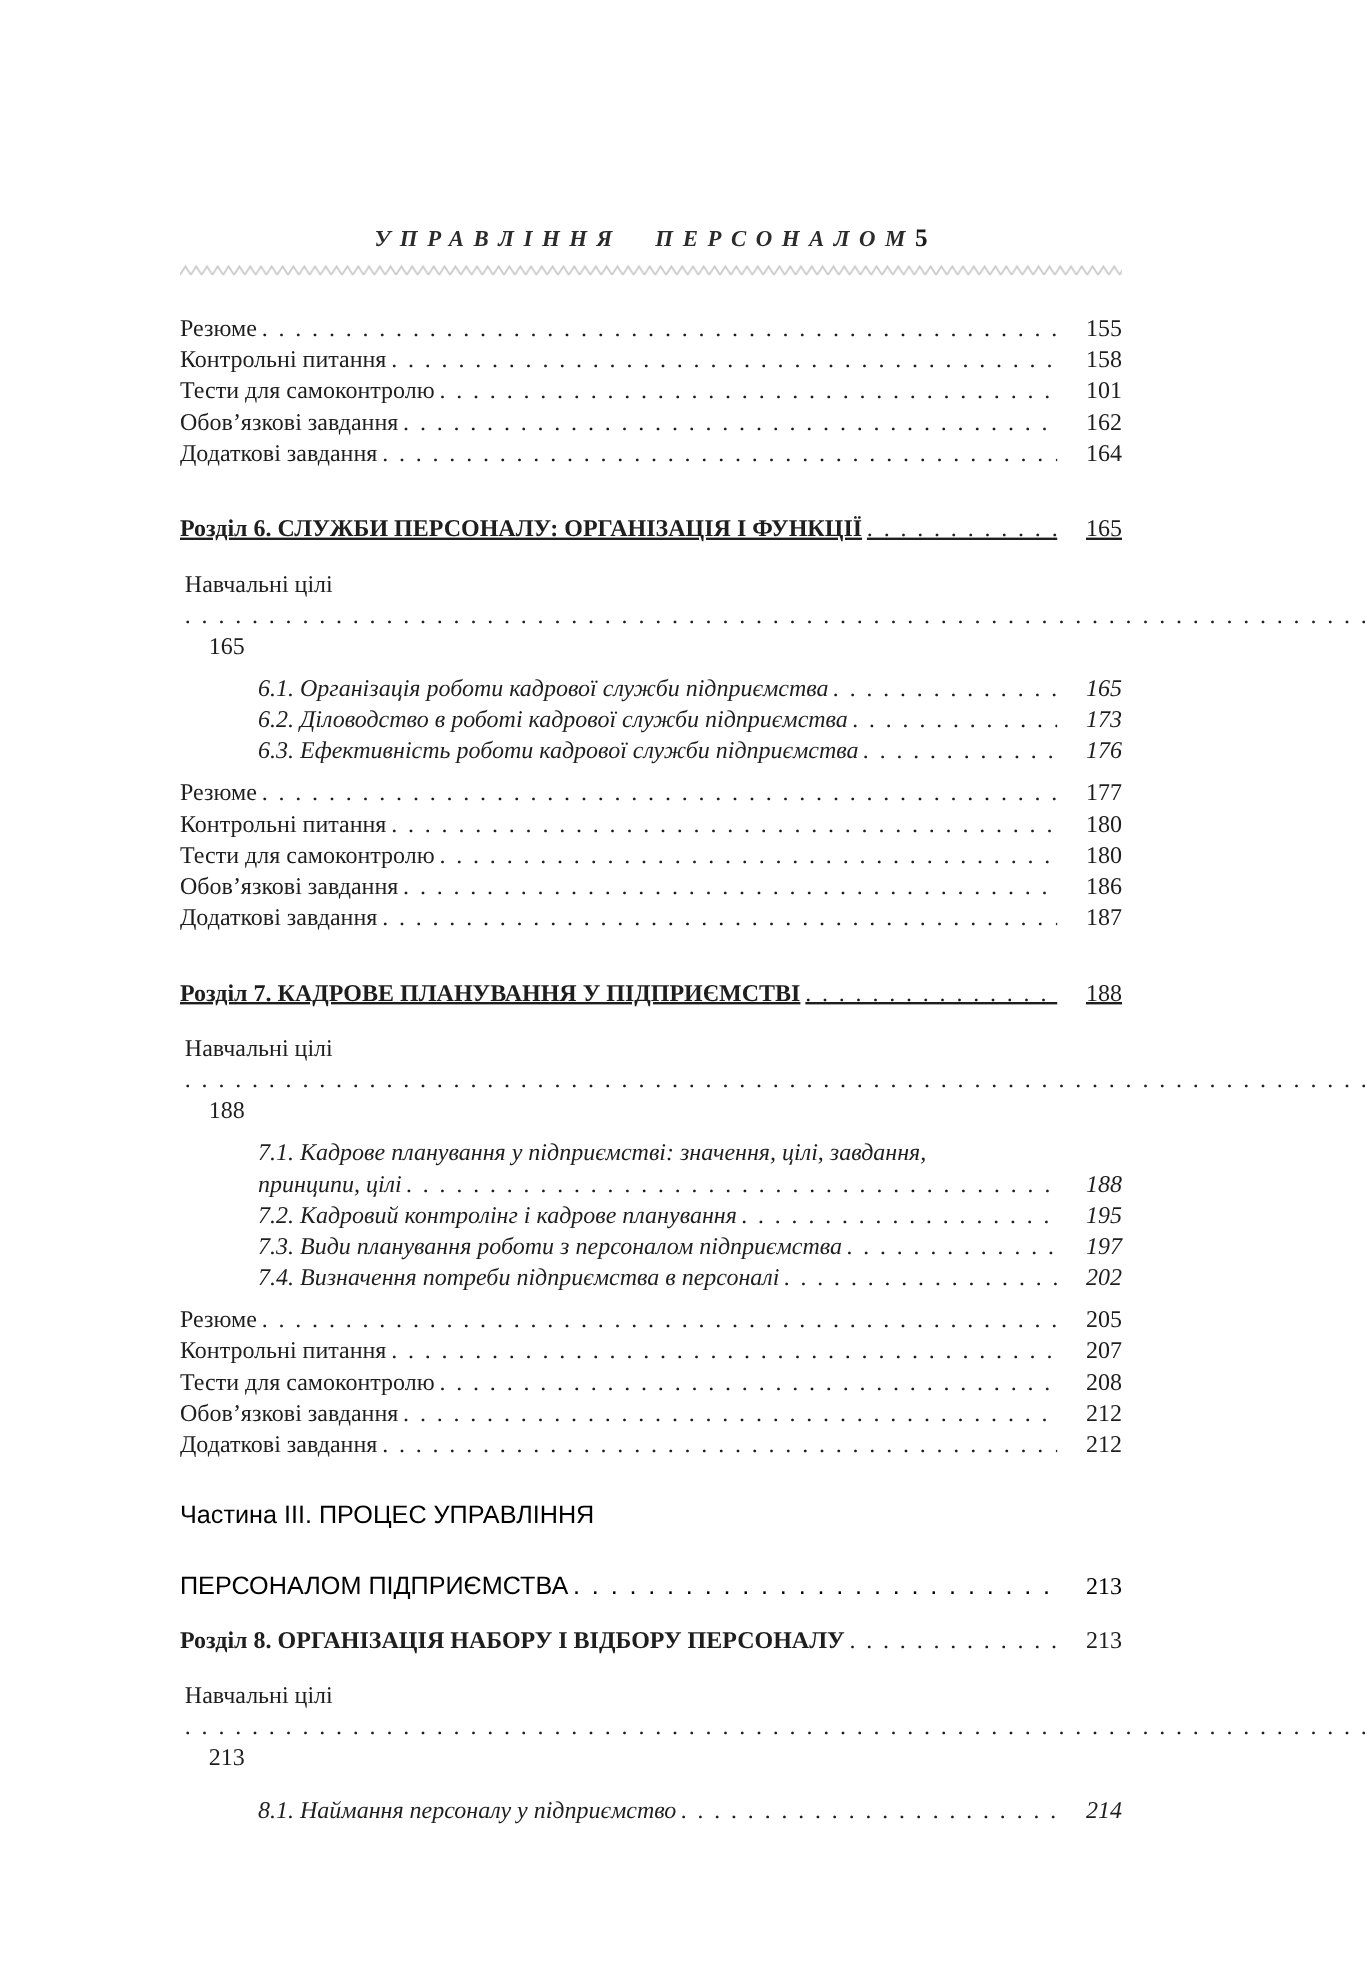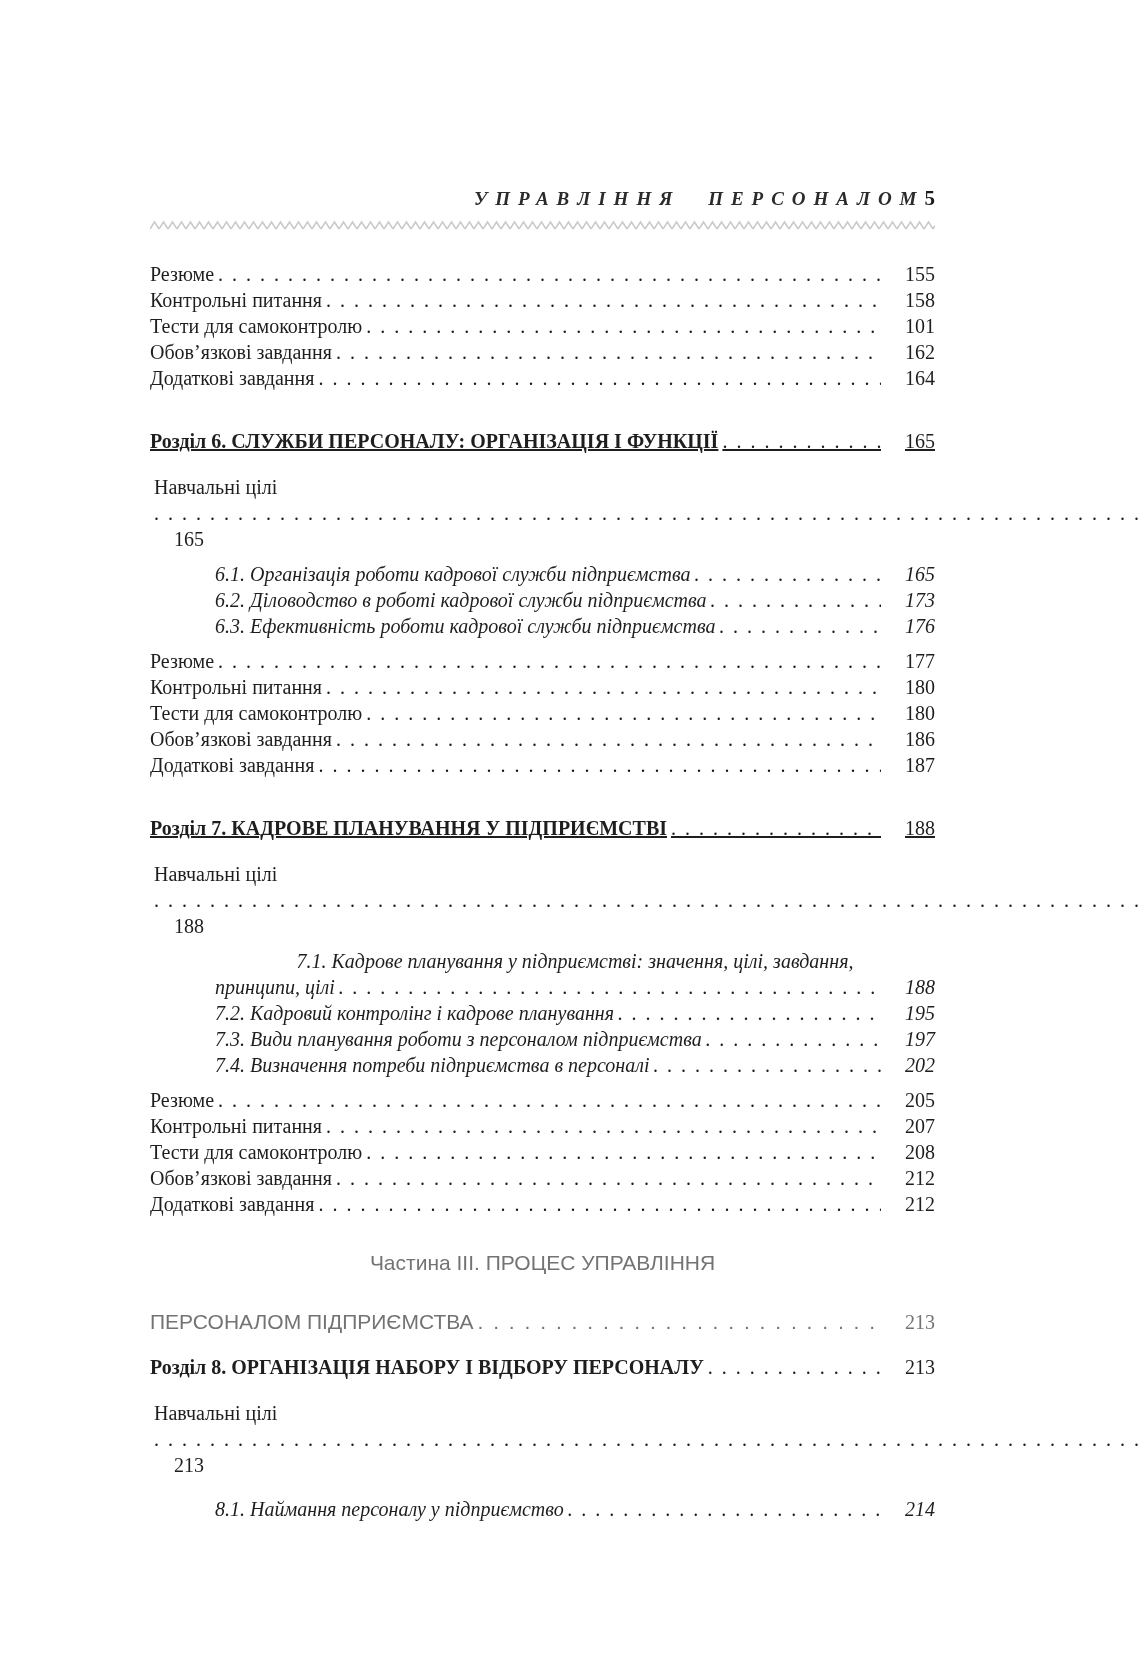--- a/index.html
+++ b/index.html
@@ -7,49 +7,49 @@
   .page {
     position: relative;
     width: 1142px;
     height: 1653px;
     background: #ffffff;
     padding: 186px 207px 0 150px;
     overflow: hidden;
     color: #1e1e1e;
     font-family: "Liberation Serif", serif;
   }
-  .header { display: flex; align-items: baseline; justify-content: flex-end; }
+  .header { display: flex; align-items: baseline; justify-content: center; }
   .running-title {
     font-style: italic;
     font-weight: bold;
     font-size: 19px;
     letter-spacing: 0.42em;
     word-spacing: 0.8em;
     color: #2b2b2b;
     white-space: nowrap;
   }
   .header-pagenum { font-weight: bold; font-size: 21px; color: #1a1a1a; }
   .zigzag { display: block; margin-top: 9px; }
   .toc { margin-top: 30px; }
-  .row { display: flex; align-items: baseline; line-height: 26px; font-size: 20px; justify-content: center; }
+  .row { display: flex; align-items: baseline; line-height: 26px; font-size: 20px; }
   .lbl { flex: 0 0 auto; white-space: nowrap; }
   .bold { font-weight: bold; }
   .indent { padding-left: 65px; font-style: italic; }
   .dots { flex: 1 1 auto; overflow: hidden; white-space: nowrap; margin: 0 4px; }
   .dots::after {
     content: ". . . . . . . . . . . . . . . . . . . . . . . . . . . . . . . . . . . . . . . . . . . . . . . . . . . . . . . . . . . . . . . . . . . . . . . . . . . . . . . . . . . . . . . . . . . . . . . . . . . . . . . . . . . . . . . .";
     letter-spacing: 2px;
   }
   .pg { flex: 0 0 auto; min-width: 50px; text-align: right; font-family: "Liberation Serif", serif; }
   .mt-chapter { margin-top: 37px; text-decoration: underline; }
   .mt-md { margin-top: 20px; flex-direction: column; }
   .mt-sm { margin-top: 9px; }
   .mt-18 { margin-top: 18px; }
   .mt-part { margin-top: 48px; }
-  .part { font-family: "Liberation Sans", sans-serif; font-size: 21px; line-height: 27px; color: #737373; margin-top: 32px; }
+  .part { font-family: "Liberation Sans", sans-serif; font-size: 21px; line-height: 27px; color: #000000; margin-top: 32px; }
   .part .pg { font-size: 20px; }
 </style>
 </head>
 <body>
 
 <div class="page">
 
   <div class="header">
     <span class="running-title">УПРАВЛІННЯ ПЕРСОНАЛОМ</span>
     <span class="header-pagenum">5</span>

